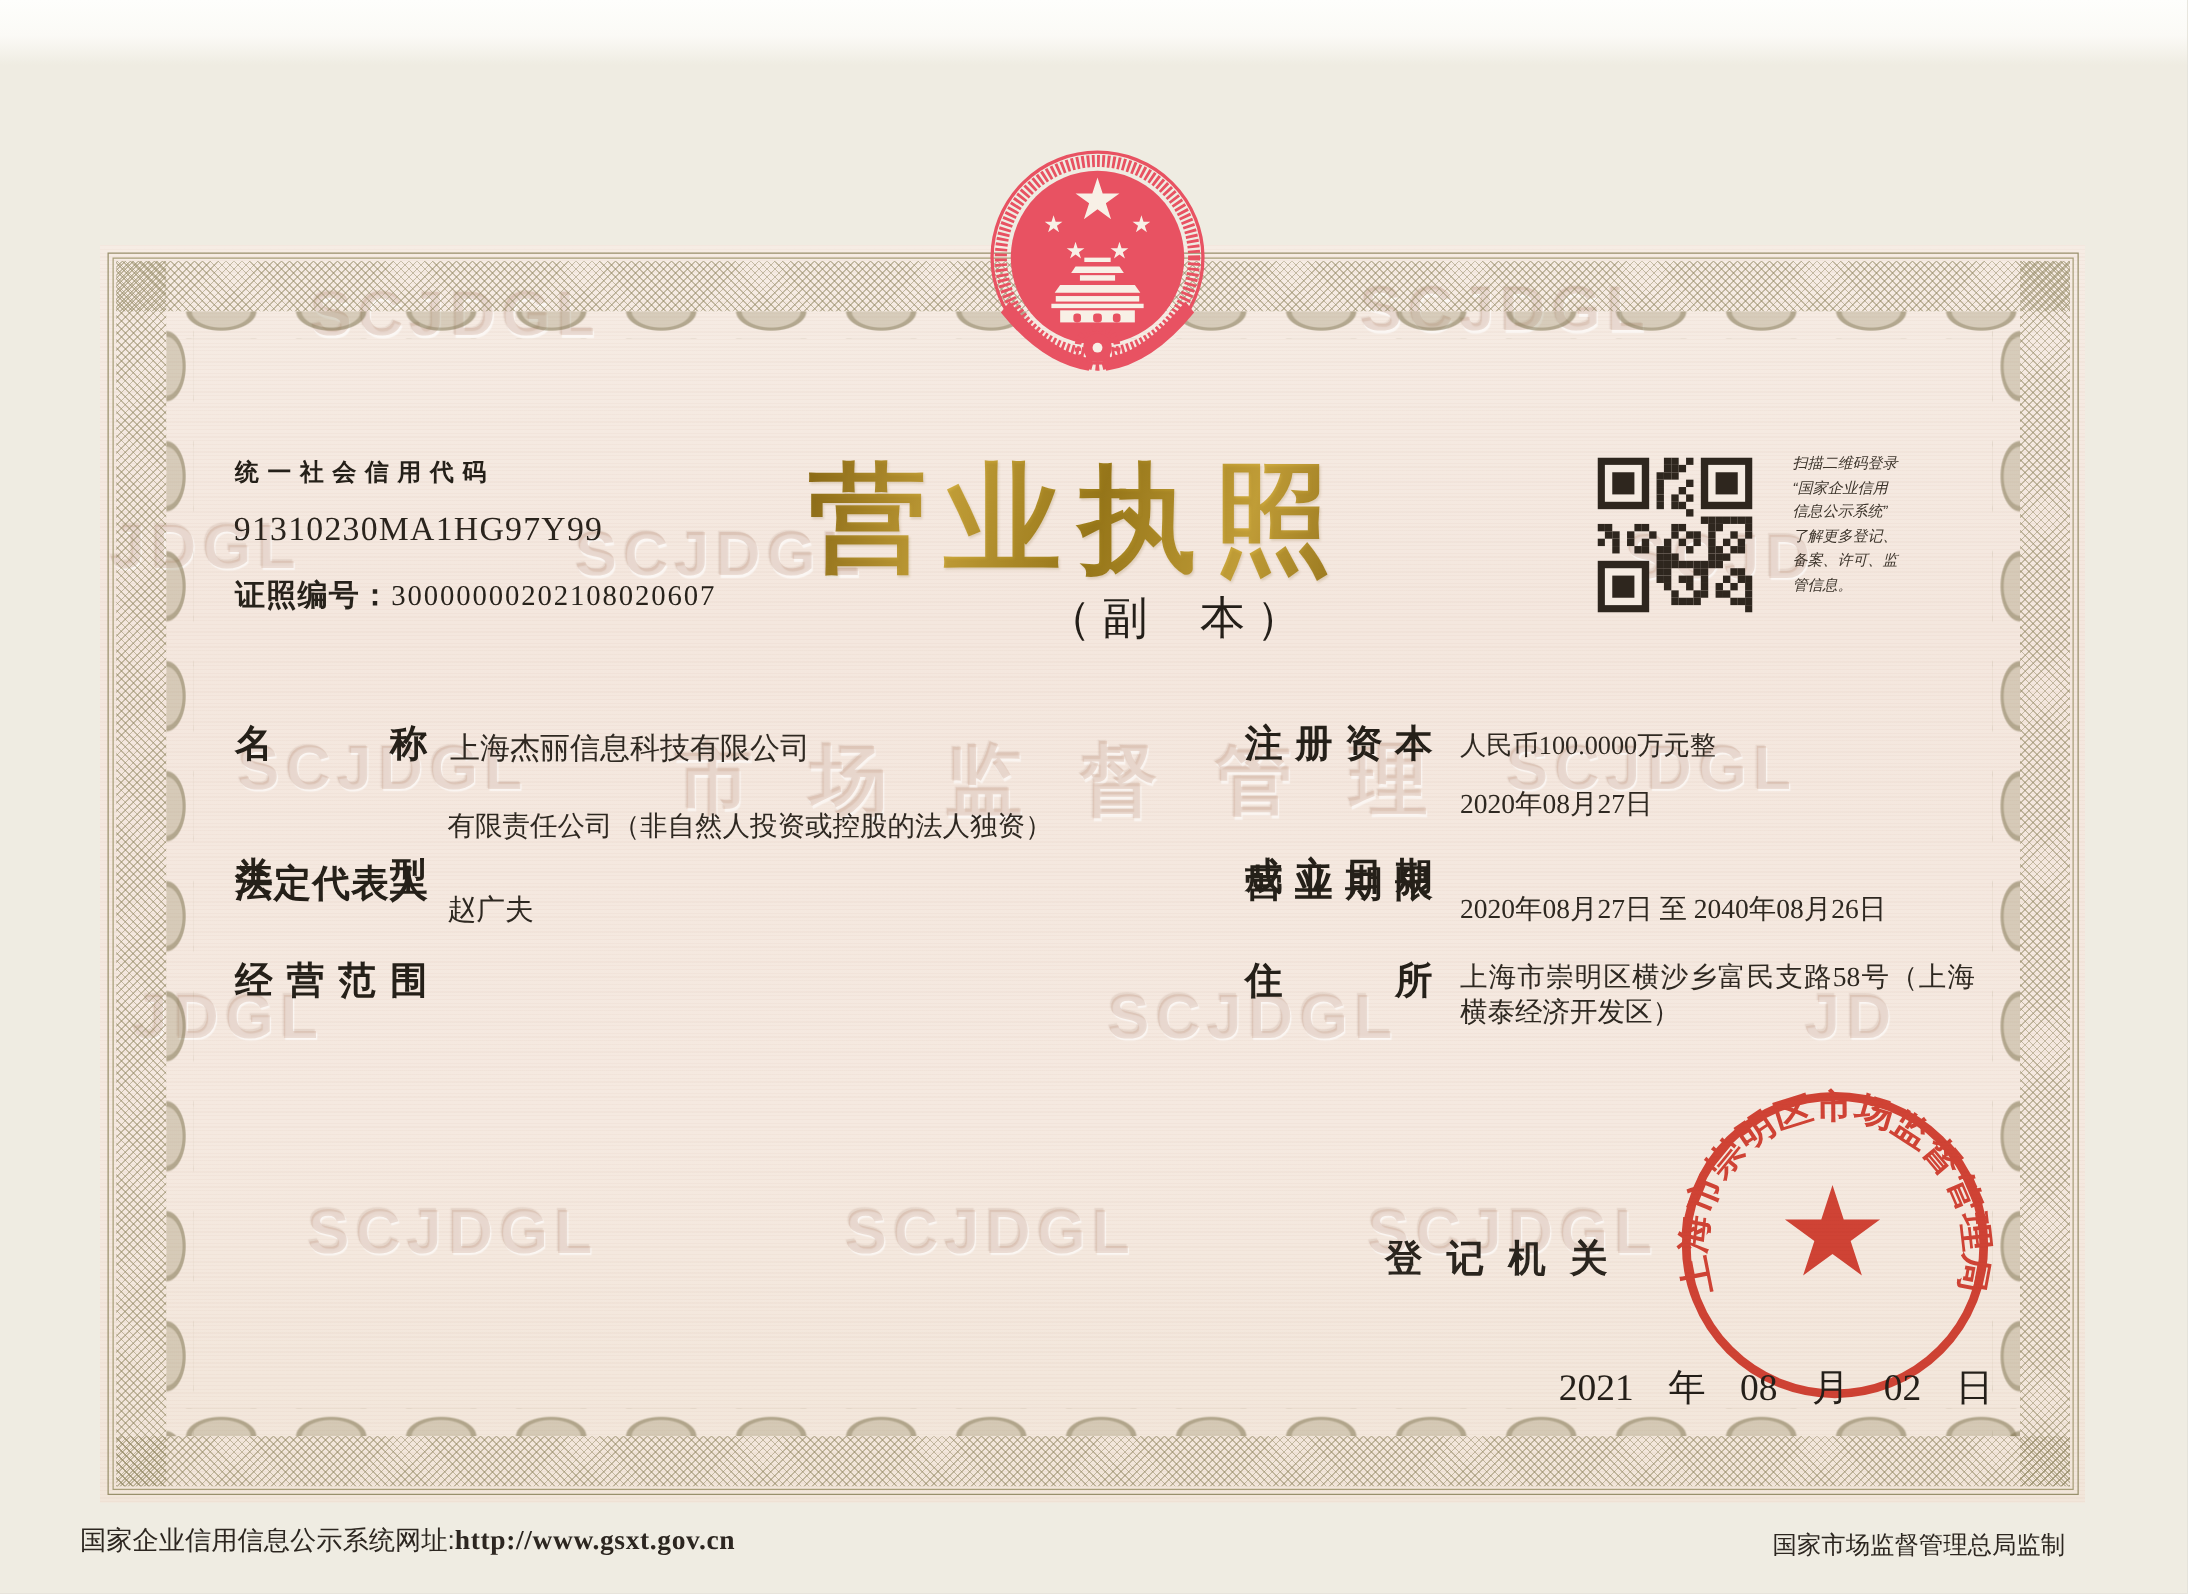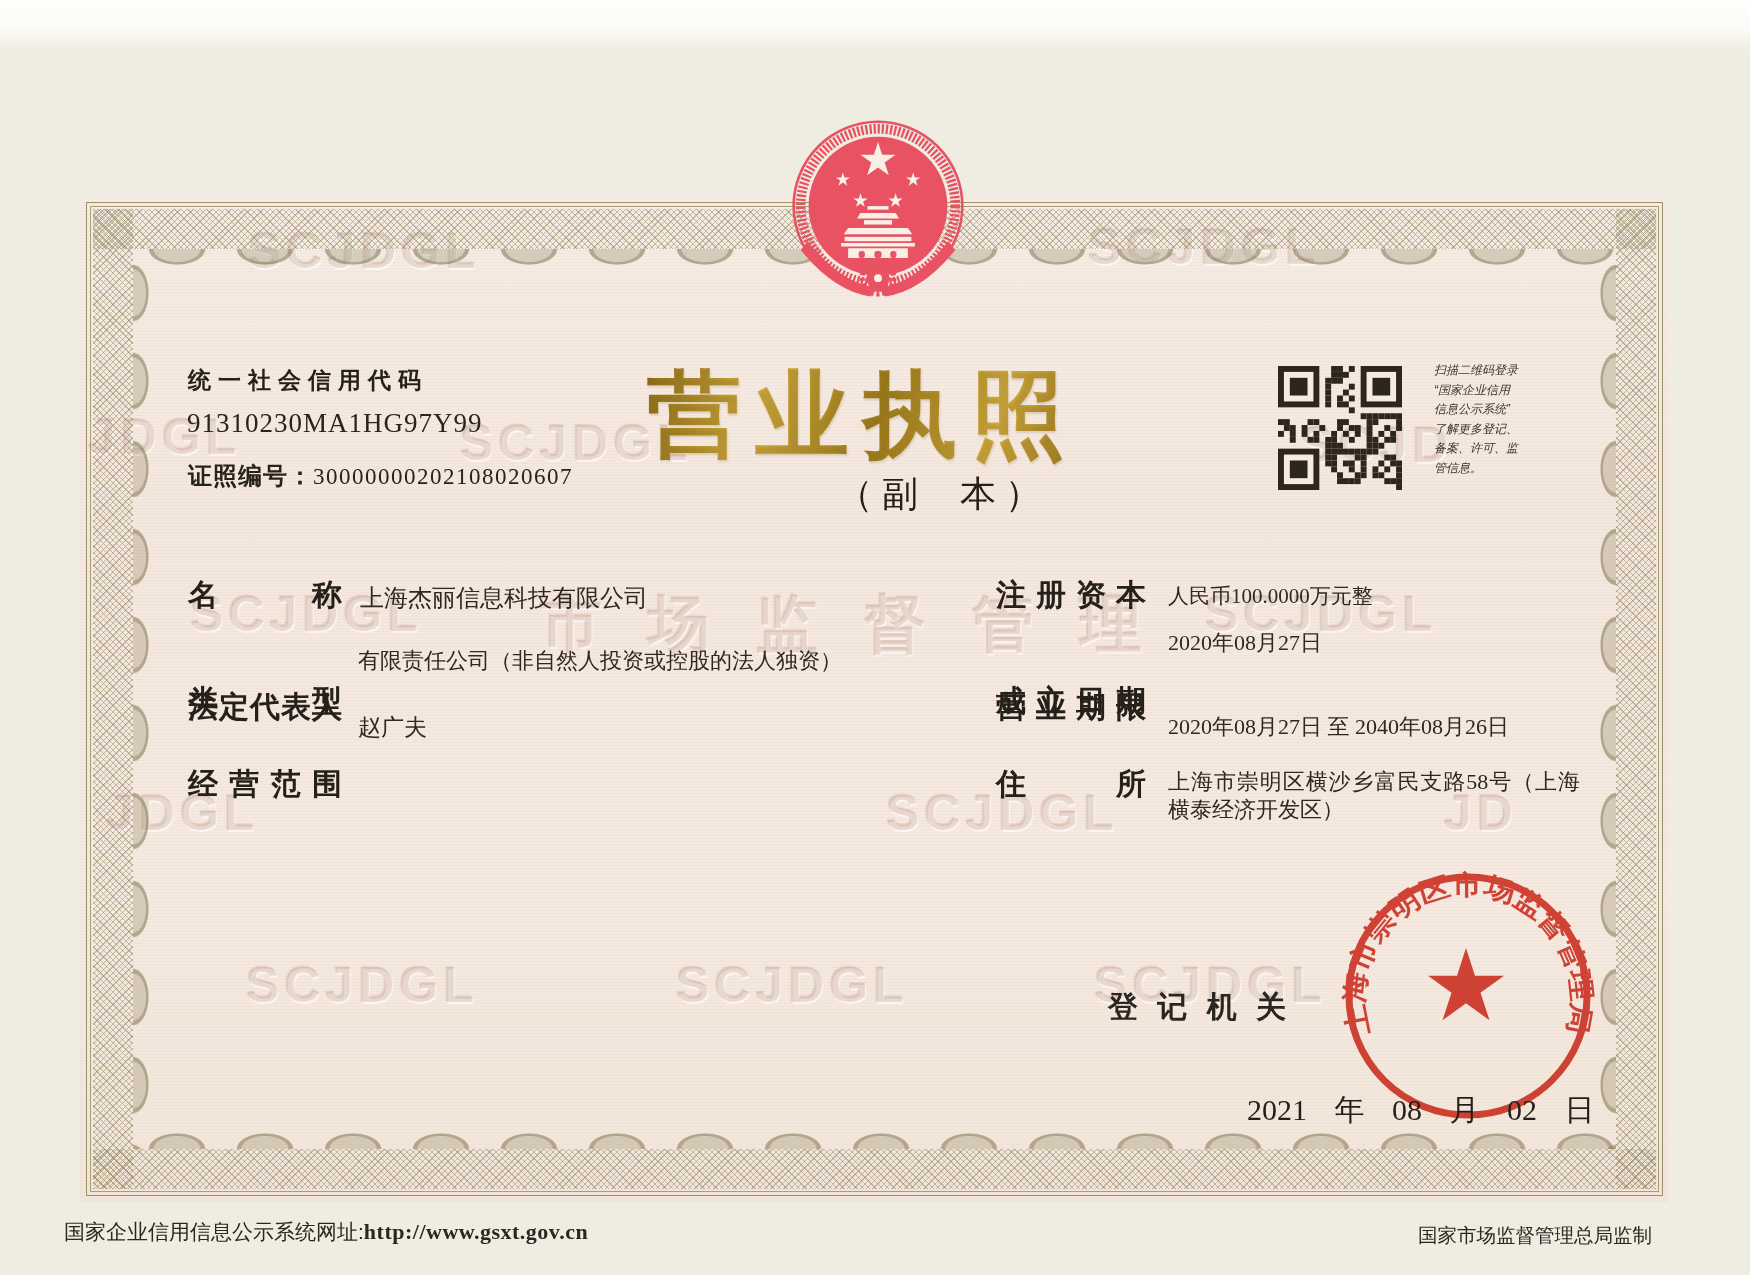--- a/index.html
+++ b/index.html
@@ -36,21 +36,21 @@
   .bumps-r{top:46px;bottom:46px;right:46px;width:22px;
      background:radial-gradient(ellipse 21px 38px at 100% 50%, rgba(150,139,102,.32) 0 60%, rgba(131,120,84,.58) 64% 72%, rgba(0,0,0,0) 76%);
      background-size:22px 88px;background-repeat:repeat-y;}
   
   .wm{font-weight:700;font-size:50px;letter-spacing:5px;color:rgba(198,160,140,.30);
       font-family:"Liberation Sans","DejaVu Sans",sans-serif;
       text-shadow:1px 2px 1px rgba(255,255,255,.65),-1px -1px 1px rgba(150,105,85,.15);white-space:nowrap;}
   .wm-center{font-weight:700;font-size:62px;letter-spacing:46px;color:rgba(206,168,148,.34);
       text-shadow:1px 2px 1px rgba(255,255,255,.6),-1px -1px 1px rgba(150,105,85,.14);white-space:nowrap;}
   
-  .credit-label{left:188px;top:365px;font-size:23px;font-weight:700;letter-spacing:7px;color:#252019;}
+  .credit-label{left:188px;top:365px;font-size:19px;font-weight:700;letter-spacing:7px;color:#252019;}
   .credit-code{left:187px;top:408px;font-size:27px;letter-spacing:1px;color:#2a241d;
       font-family:"Liberation Serif","DejaVu Serif",serif;}
   .license-no{left:188px;top:460px;font-size:24px;color:#27221b;}
   .license-no .lab{font-weight:700;letter-spacing:1px;}
   .license-no .num{font-family:"Liberation Serif","DejaVu Serif",serif;font-size:23px;letter-spacing:1.5px;}
   .title{left:647px;top:352px;width:460px;font-size:94px;font-weight:700;letter-spacing:14px;white-space:nowrap;
       background:linear-gradient(105deg,var(--title-gold-dark,#8a6a15) 0%,var(--title-gold-light,#d0ac3f) 25%,var(--title-gold,#9c7c1a) 50%,var(--title-gold-light,#d0ac3f) 75%,var(--title-gold-dark,#8a6a15) 100%);
       -webkit-background-clip:text;background-clip:text;color:transparent;
       text-shadow:1px 2px 2px rgba(120,90,20,.18);}
   .subtitle{left:730px;top:470px;width:320px;font-size:36px;color:#241f19;letter-spacing:9px;word-spacing:14px;white-space:nowrap;text-align:right;}

